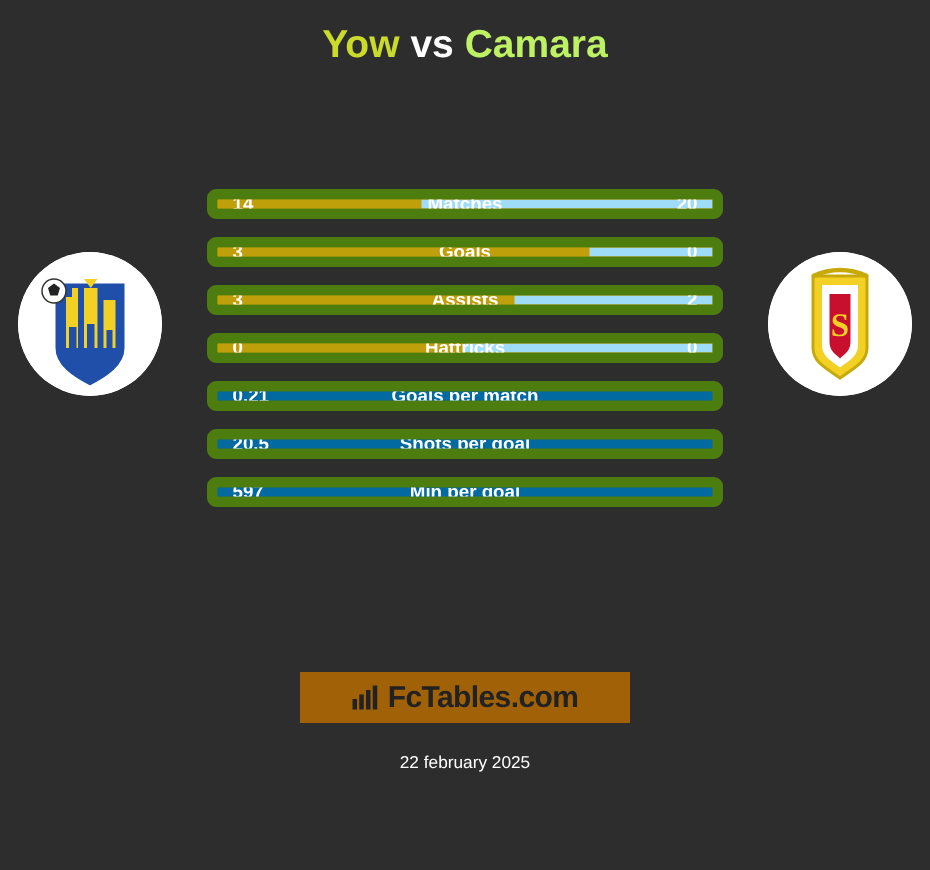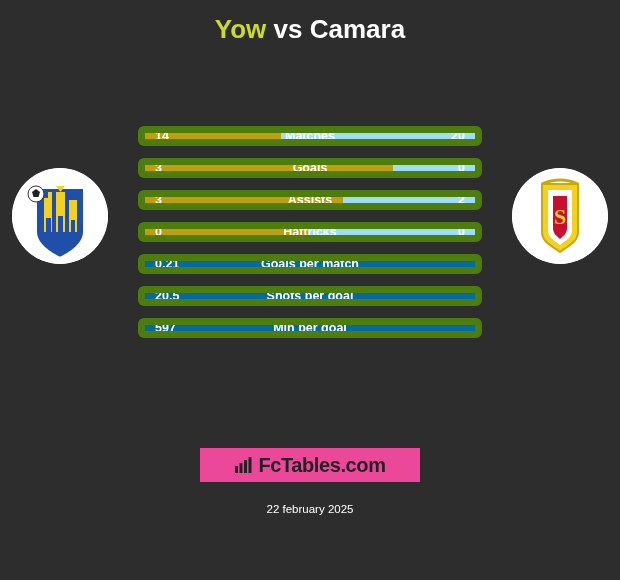--- a/index.html
+++ b/index.html
@@ -22,21 +22,21 @@
   .title {
     text-align: center;
     font-size: 26px;
     font-weight: bold;
     color: #ffffff;
     padding-top: 14px;
     letter-spacing: 0px;
   }
   .title .home { color: #cbdb2a; }
   .title .vs { color: #ffffff; }
-  .title .away { color: #ffffff; }
+  .title .away { color: #bef264; }
   .subtitle {
     text-align: center;
     font-size: 12.5px;
     color: #ffffff;
     margin-top: 12px;
     font-weight: bold;
   }
   
   .crest {
     position: absolute;
@@ -106,21 +106,21 @@
   }
   .bar-row.single .bar-label { color: #ffffff; }
 
   
   .logo {
     position: absolute;
     left: 200px;
     top: 448px;
     width: 220px;
     height: 34px;
-    background: #ec4899;
+    background: #a16207;
     display: flex;
     align-items: center;
     justify-content: center;
     gap: 6px;
   }
   .logo-text {
     font-size: 20px;
     font-weight: bold;
     color: #222222;
     letter-spacing: -0.4px;

